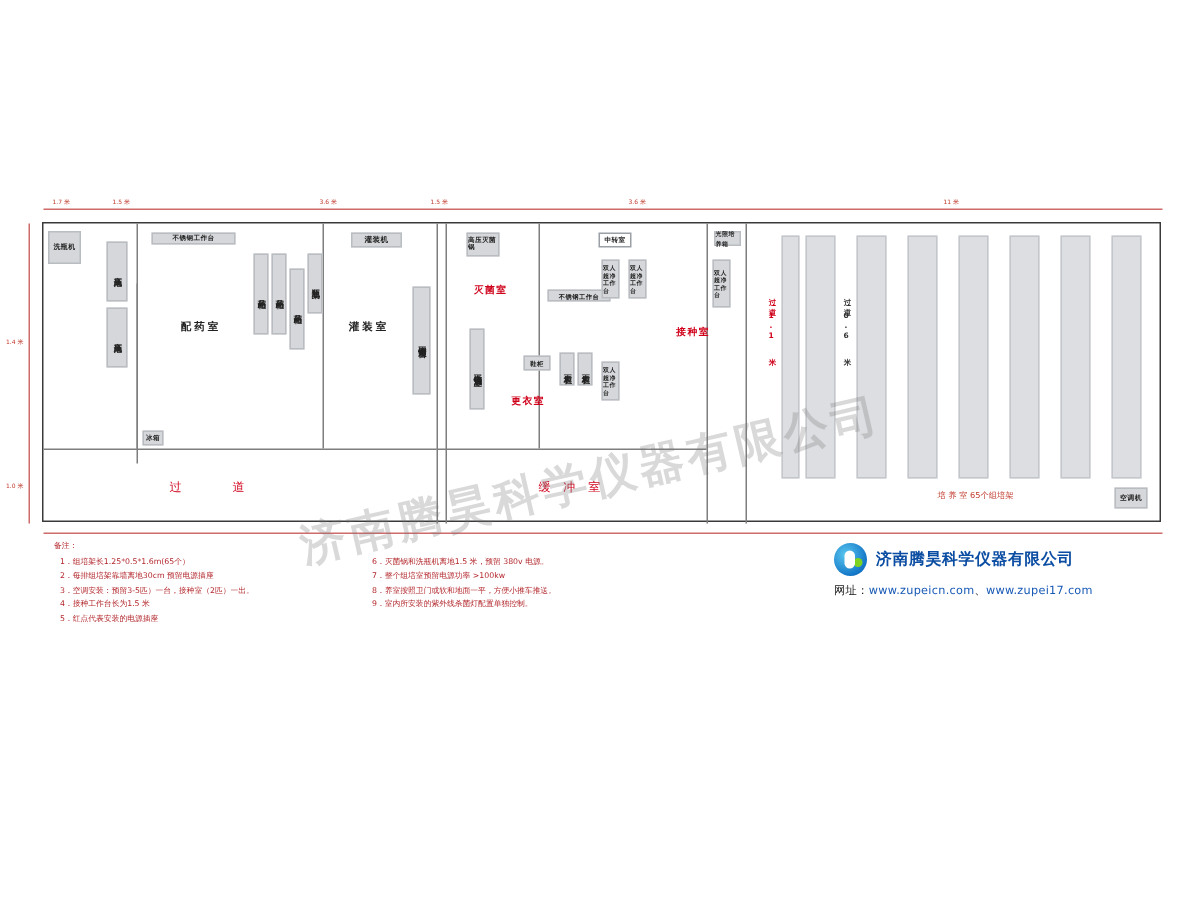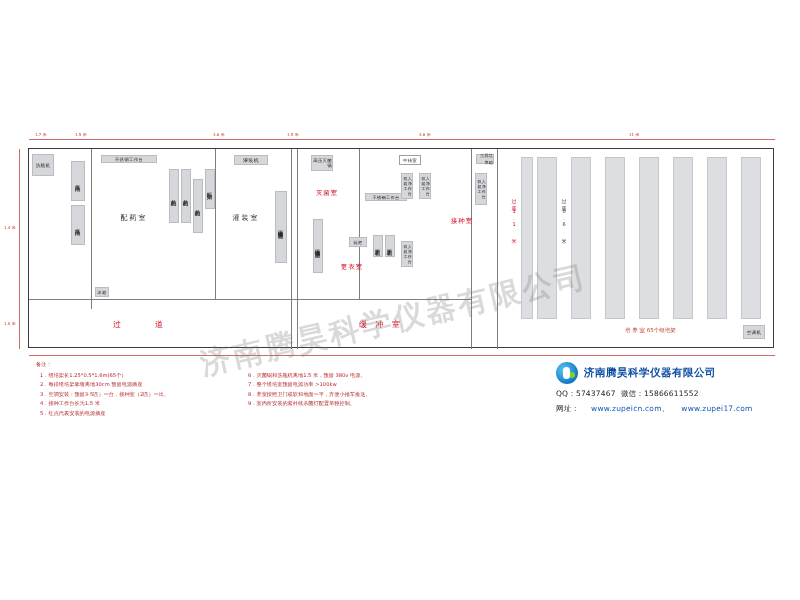--- a/index.html
+++ b/index.html
@@ -45,25 +45,26 @@
     white-space: nowrap;
   }
 
   
   .room {
     position: absolute;
     box-sizing: border-box;
     display: flex;
     align-items: center;
     justify-content: center;
-    text-align: right;
+    text-align: left;
     font-size: 5.5px;
     line-height: 7px;
     color: #222;
     letter-spacing: .3px;
+    font-weight: bold;
   }
   .room.gray {
     background: #d5d7da;
     border: 1px solid #b9bcc0;
   }
   .room.white {
     background: #ffffff;
     border: 1px solid #9aa0a6;
   }
   .room.plain {
@@ -168,21 +169,21 @@
     font-weight: bold;
     color: #0b4da2;
     letter-spacing: .5px;
   }
   .company-line {
     margin-top: 5px;
     font-size: 7.5px;
     color: #1a1a1a;
     letter-spacing: .2px;
   }
-  .company-line .blue { color: #1658b5; margin-left: 12px; }
+  .company-line .blue { color: #1658b5; }
 
   
   .watermark {
     position: absolute;
     left: 196px;
     top: 300px;
     transform: rotate(-13deg);
     font-size: 30px;
     font-weight: bold;
     color: rgba(120,120,120,0.28);
@@ -329,22 +330,19 @@
       <div class="note-line">9．室内所安装的紫外线杀菌灯配置单独控制。</div>
     </div>
   </div>
 
   <div class="company">
     <div class="company-head">
       <div class="logo"></div>
       <div class="company-name">济南腾昊科学仪器有限公司</div>
     </div>
     <div class="company-line">
-      <span>QQ：</span><span>57437467</span>&nbsp;&nbsp;<span>微信：</span><span>15866611552</span>
-    </div>
-    <div class="company-line">
       <span>网址：</span><span class="blue">www.zupeicn.com</span><span>、</span><span class="blue">www.zupei17.com</span>
     </div>
   </div>
 
   <div class="watermark">济南腾昊科学仪器有限公司</div>
 
 </div>
 
 </body></html>

